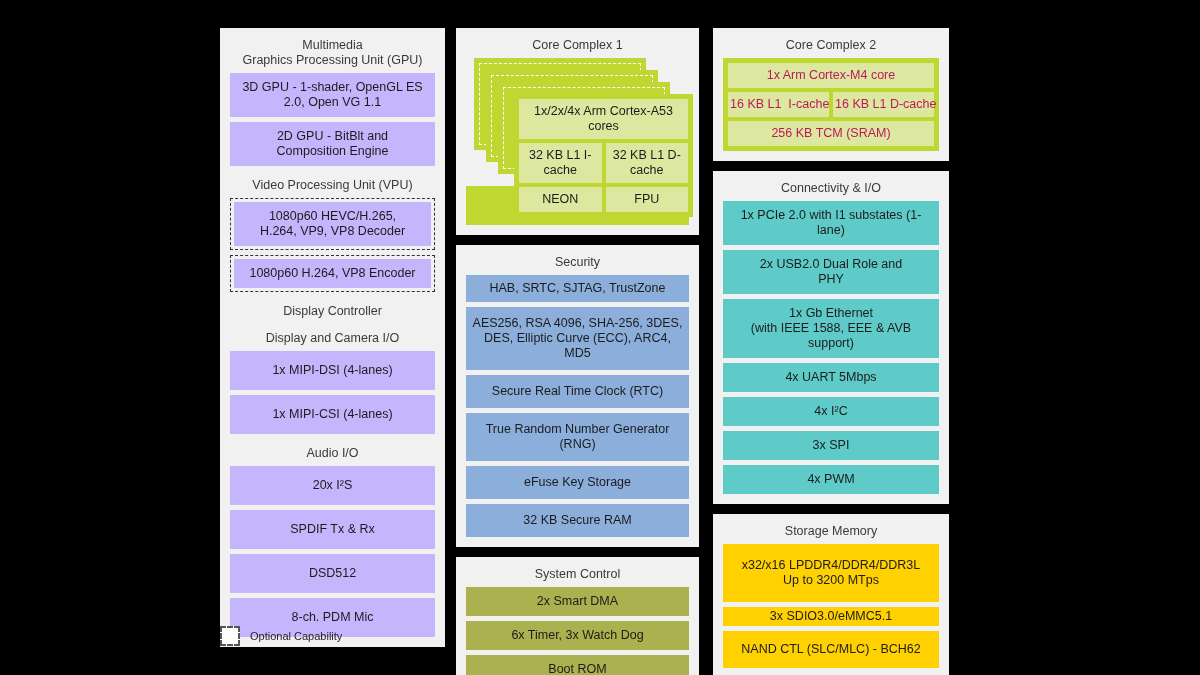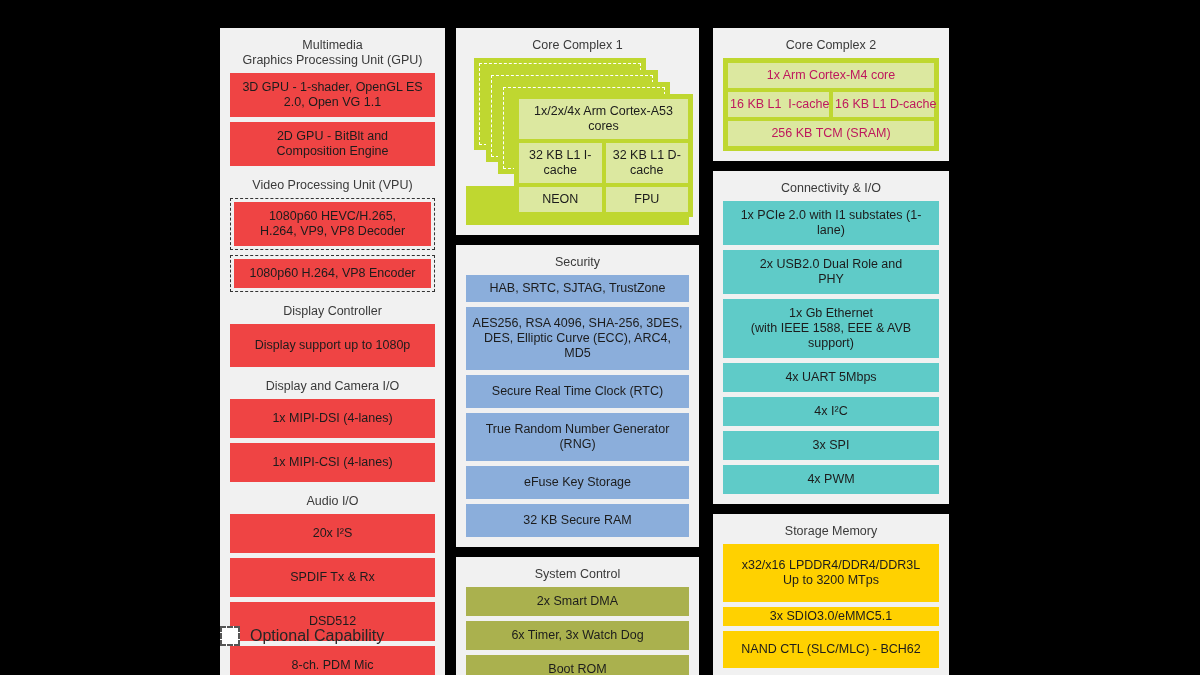--- a/index.html
+++ b/index.html
@@ -53,21 +53,21 @@
     text-align: center;
     color: #1C1C1C;
     font-size: 12.5px;
     line-height: 15px;
     padding: 7px 5px;
     margin-bottom: 5px;
     white-space: pre-line;
   }
   .item:last-child { margin-bottom: 0; }
 
-  .orange { background: #ef4444; }
+  .orange { background: #c4b5fd; }
   .yellow { background: #FFD100; }
   .teal   { background: #5FCBC8; }
   .blue   { background: #8BAEDB; }
   .olive  { background: #AAB14E; }
   .green-bright { background: #BFD730; }
 
   
   .optional {
     border: 1.5px dashed #333333;
     padding: 3px;
@@ -145,21 +145,21 @@
     align-items: center;
     gap: 10px;
   }
   .legend-swatch {
     width: 20px; height: 20px;
     background: #FFFFFF;
     border: 2px dashed #555555;
   }
   .legend-label {
     color: #262626;
-    font-size: 16px;
+    font-size: 11px;
   }
 </style>
 </head>
 <body>
 
 <div id="canvas">
 
   <div class="column" id="col-multimedia">
     <div class="panel">
 
@@ -175,21 +175,20 @@
 
       <div class="optional">
         <div class="item orange">1080p60 HEVC/H.265,
 H.264, VP9, VP8 Decoder</div>
       </div>
       <div class="optional">
         <div class="item orange">1080p60 H.264, VP8 Encoder</div>
       </div>
 
       <div class="sub-title">Display Controller</div>
-      <div class="item orange" style="padding:14px 5px;">Display support up to 1080p</div>
 
       <div class="sub-title">Display and Camera I/O</div>
       <div class="item orange" style="padding:12px 5px;">1x MIPI-DSI (4-lanes)</div>
       <div class="item orange" style="padding:12px 5px;">1x MIPI-CSI (4-lanes)</div>
 
       <div class="sub-title">Audio I/O</div>
       <div class="item orange" style="padding:12px 5px;">20x I²S</div>
       <div class="item orange" style="padding:12px 5px;">SPDIF Tx &amp; Rx</div>
       <div class="item orange" style="padding:12px 5px;">DSD512</div>
       <div class="item orange" style="padding:12px 5px;">8-ch. PDM Mic</div>

